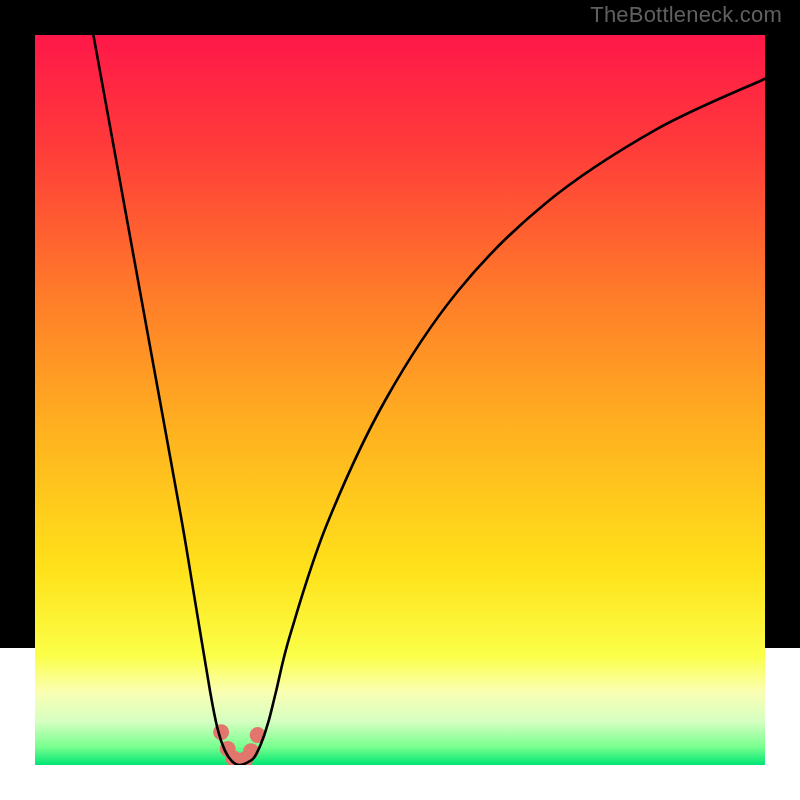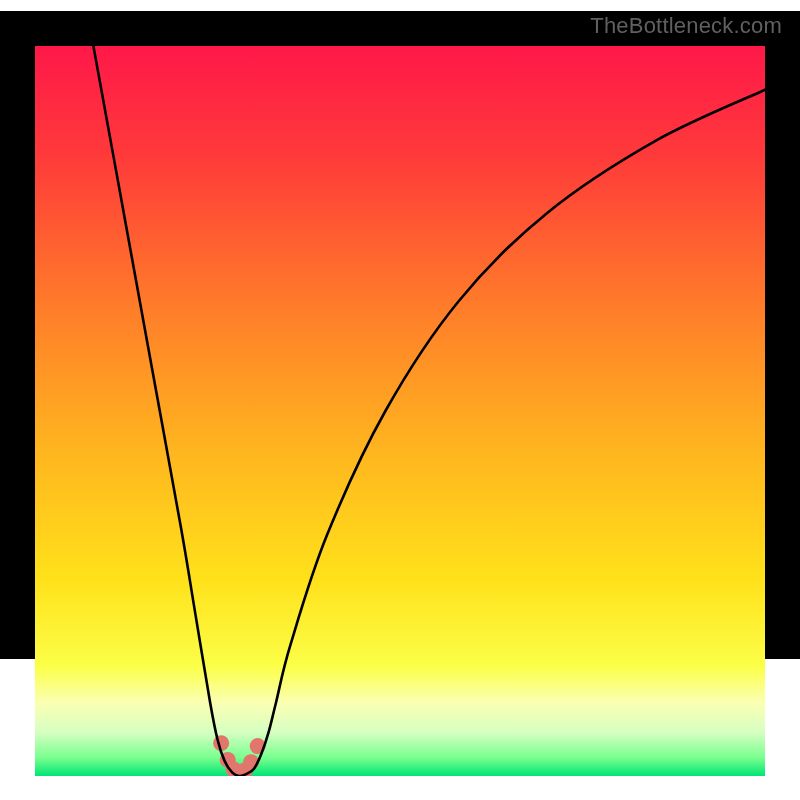--- a/index.html
+++ b/index.html
@@ -8,21 +8,20 @@
     width: 800px;
     height: 800px;
     overflow: hidden;
     font-family: Arial, Helvetica, sans-serif;
   }
   .frame {
     width: 800px;
     height: 648px;
     background: #000;
     position: relative;
-    margin-top: 11px;
   }
   .watermark {
     position: absolute;
     top: 2px;
     right: 18px;
     color: #606060;
     font-size: 22px;
     letter-spacing: 0.2px;
     z-index: 10;
   }

